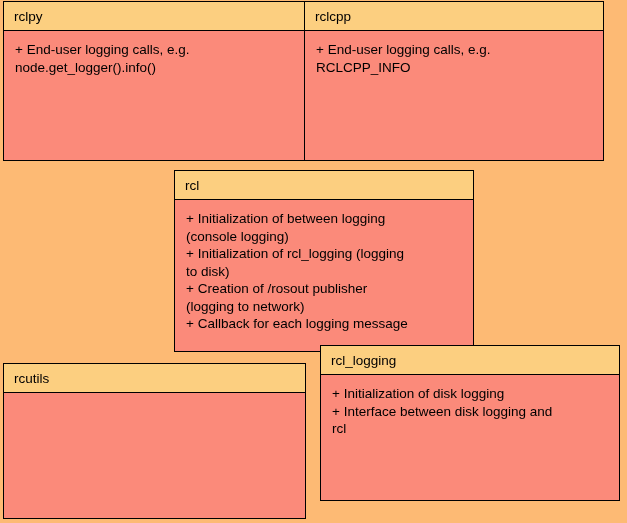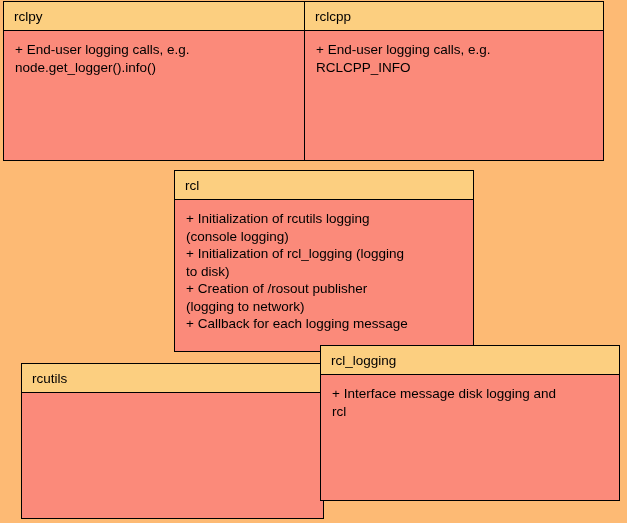--- a/index.html
+++ b/index.html
@@ -52,21 +52,21 @@
     color: #000000;
     font-size: 13.5px;
     line-height: 17.5px;
     white-space: pre-wrap;
     margin: 0;
   }
   
   #box-rclpy      { left: 3px;   top: 1px;   width: 303px; height: 160px; }
   #box-rclcpp     { left: 304px; top: 1px;   width: 300px; height: 160px; justify-content: center; }
   #box-rcl        { left: 174px; top: 170px; width: 300px; height: 182px; }
-  #box-rcutils    { left: 21px;   top: 363px; width: 303px; height: 156px; }
+  #box-rcutils    { left: 3px;   top: 363px; width: 303px; height: 156px; }
   #box-rcllogging { left: 320px; top: 345px; width: 300px; height: 156px; }
 </style>
 </head>
 <body>
 
 <div id="diagram">
 
   <div class="uml-box" id="box-rclpy">
     <div class="uml-header">rclpy</div>
     <div class="uml-body">
@@ -79,35 +79,36 @@
     <div class="uml-header">rclcpp</div>
     <div class="uml-body">
       <p class="uml-entry">+ End-user logging calls, e.g.
 RCLCPP_INFO</p>
     </div>
   </div>
 
   <div class="uml-box" id="box-rcl">
     <div class="uml-header">rcl</div>
     <div class="uml-body">
-      <p class="uml-entry">+ Initialization of rcutils logging
+      <p class="uml-entry">+ Initialization of between logging
 (console logging)</p>
       <p class="uml-entry">+ Initialization of rcl_logging (logging
 to disk)</p>
       <p class="uml-entry">+ Creation of /rosout publisher
 (logging to network)</p>
       <p class="uml-entry">+ Callback for each logging message</p>
     </div>
   </div>
 
   <div class="uml-box" id="box-rcutils">
     <div class="uml-header">rcutils</div>
   </div>
 
   <div class="uml-box" id="box-rcllogging">
     <div class="uml-header">rcl_logging</div>
     <div class="uml-body">
-      <p class="uml-entry">+ Interface message disk logging and
+      <p class="uml-entry">+ Initialization of disk logging</p>
+      <p class="uml-entry">+ Interface between disk logging and
 rcl</p>
     </div>
   </div>
 
 </div>
 
 </body></html>

